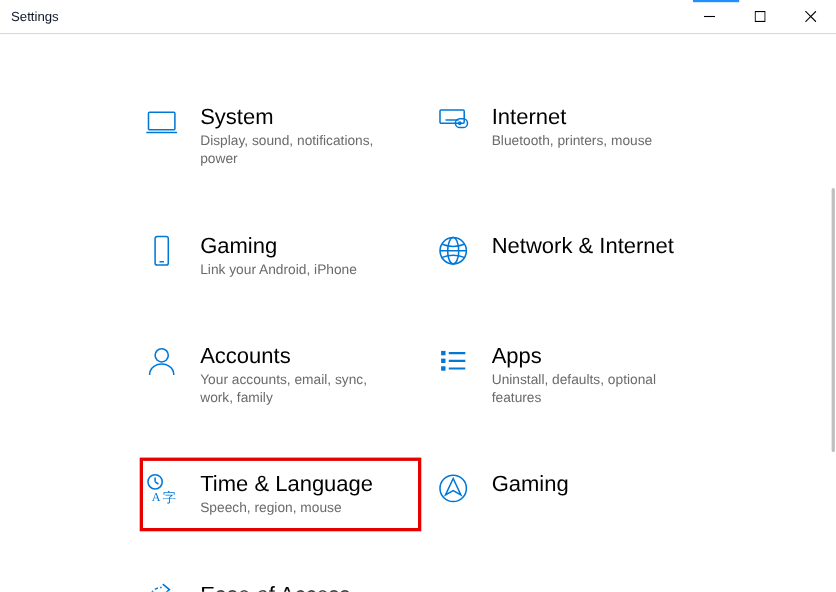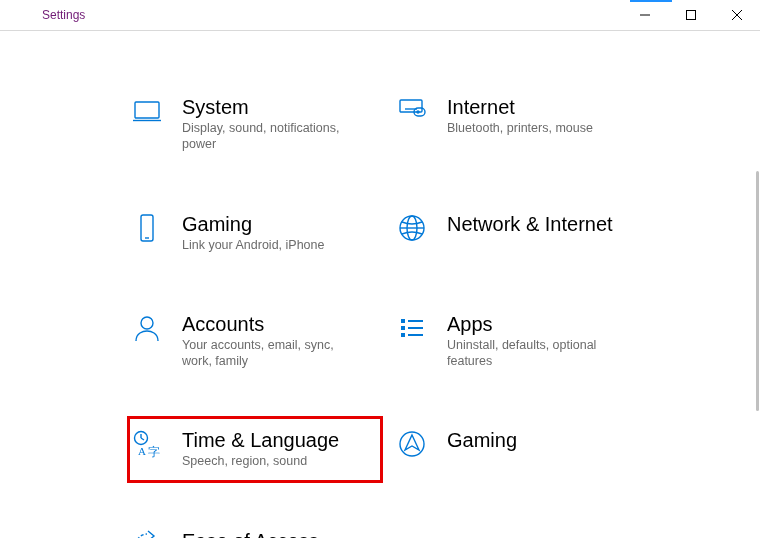--- a/index.html
+++ b/index.html
@@ -23,22 +23,21 @@
   .titlebar {
     height: 30px;
     border-bottom: 1px solid #d9d9d9;
     display: flex;
     align-items: center;
     justify-content: space-between;
     padding: 0 0 0 10px;
     font-size: 12px;
   }
   .titlebar .title-text {
-    color: #701a75;
-    margin-left: 32px;
+    color: #0f172a;
   }
   .titlebar .controls {
     display: flex;
     height: 100%;
   }
   .titlebar .ctrl {
     width: 46px;
     height: 100%;
     display: flex;
     align-items: center;
@@ -265,21 +264,21 @@
           <svg width="32" height="32" viewBox="0 0 32 32">
             <circle cx="10" cy="10" r="6.5"></circle>
             <line x1="10" y1="6" x2="10" y2="10"></line>
               <line x1="10" y1="10" x2="13" y2="12"></line>
             <text x="7" y="27" font-size="11" fill="#0078d7" stroke="none" font-family="Segoe UI">A</text>
             <text x="17" y="28" font-size="12" fill="#0078d7" stroke="none" font-family="Segoe UI">字</text>
           </svg>
         </div>
         <div class="txt">
           <div class="label">Time &amp; Language</div>
-          <div class="desc">Speech, region, sound</div>
+          <div class="desc">Speech, region, mouse</div>
         </div>
       </div>
 
       <div class="tile">
         <div class="icon-wrap">
           <svg width="32" height="32" viewBox="0 0 32 32">
             <circle cx="16" cy="16" r="12"></circle>
             <path d="M16 7 L23 22 L16 18 L9 22 Z"></path>
           </svg>
         </div>

